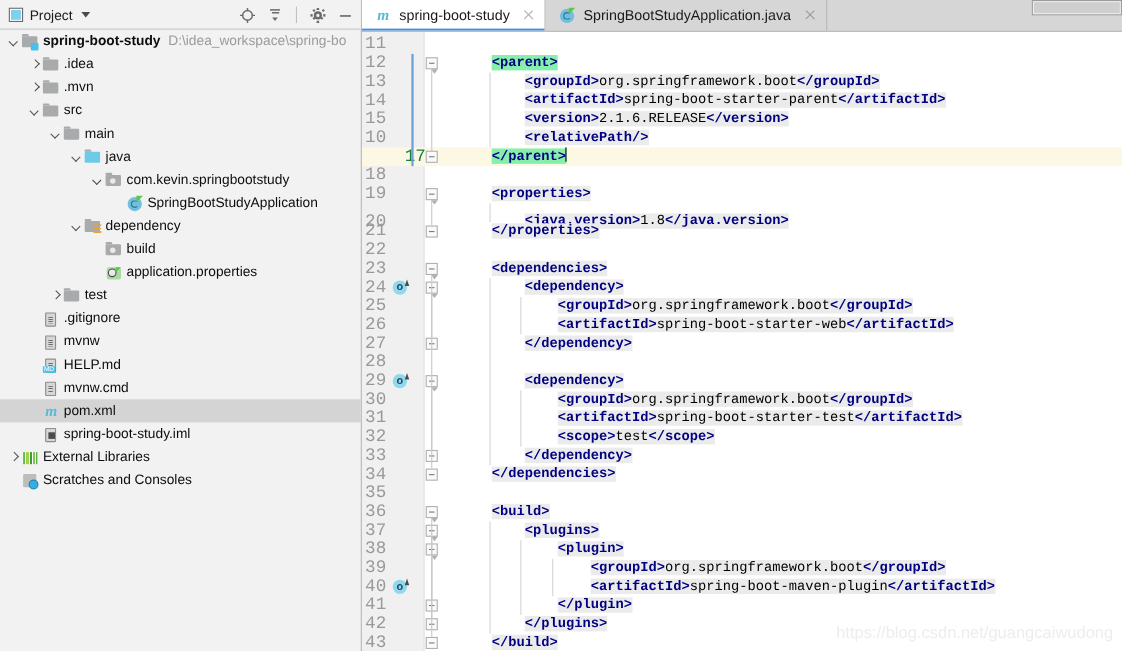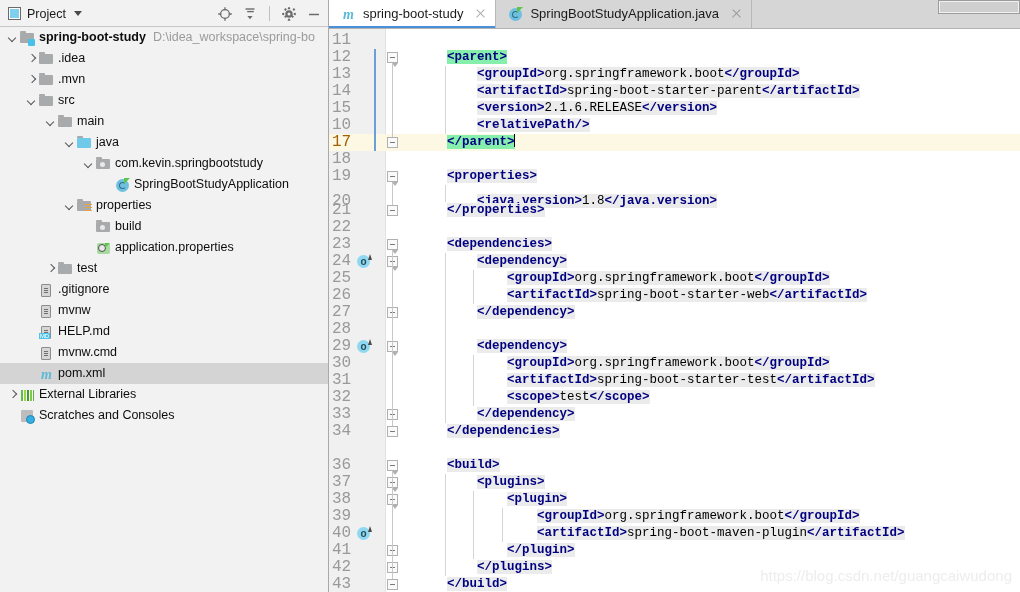--- a/index.html
+++ b/index.html
@@ -178,21 +178,21 @@
   .gutter-sep{position:absolute;left:56px;top:0;width:1px;height:100%;background:#e2e2e2;}
   .lines{position:absolute;left:0;top:0;right:0;bottom:0;}
   .ln{
     position:absolute;left:0;right:0;height:17px;line-height:17px;
   }
   .ln .num{
     position:absolute;left:0;width:25px;text-align:center;color:#999999;
     font-family:"Liberation Mono","DejaVu Sans Mono",monospace;font-size:16px;
   }
   .ln.cur{background:#fdf8e3;}
-  .ln.cur .num{color:#a16207;}
+  .ln.cur .num{color:#15803d;padding-left:36px;}
   .ln .code{position:absolute;left:88px;right:0;white-space:pre;color:#000;}
 
   
   .changebar{position:absolute;left:45px;width:2px;background:#6a9fd8;}
 
   
   .fold{
     position:absolute;left:58px;width:11px;height:11px;
     border:1px solid #b0b0b0;background:#fafafa;box-sizing:border-box;
   }
@@ -341,21 +341,21 @@
             <span class="f-spring"></span>
           </span>
           <span class="tlabel">SpringBootStudyApplication</span>
         </div>
         <div class="trow">
           <span style="display: inline-block; flex: 0 0 auto; width: 63px; height: 1px;"></span>
           <span class="tw d"></span>
           <span class="ticon">
             <span class="f-folder f-res"></span>
           </span>
-          <span class="tlabel">properties</span>
+          <span class="tlabel">dependency</span>
         </div>
         <div class="trow">
           <span style="display: inline-block; flex: 0 0 auto; width: 82px; height: 1px;"></span>
           <span class="tw"></span>
           <span class="ticon">
             <span class="f-pkg"></span>
           </span>
           <span class="tlabel">build</span>
         </div>
         <div class="trow">
@@ -407,20 +407,28 @@
           </span>
           <span class="tlabel">mvnw.cmd</span>
         </div>
         <div class="trow sel">
           <span style="display: inline-block; flex: 0 0 auto; width: 25px; height: 1px;"></span>
           <span class="tw"></span>
           <span class="ticon">
             <span class="f-m">m</span>
           </span>
           <span class="tlabel">pom.xml</span>
+        </div>
+        <div class="trow">
+          <span style="display: inline-block; flex: 0 0 auto; width: 25px; height: 1px;"></span>
+          <span class="tw"></span>
+          <span class="ticon">
+            <span class="f-file f-iml"></span>
+          </span>
+          <span class="tlabel">spring-boot-study.iml</span>
         </div>
         <div class="trow">
           <span style="display: inline-block; flex: 0 0 auto; width: 6px; height: 1px;"></span>
           <span class="tw r"></span>
           <span class="ticon">
             <span class="f-lib"></span>
           </span>
           <span class="tlabel">External Libraries</span>
         </div>
         <div class="trow">
@@ -562,20 +570,24 @@
           <div class="ln" style="top: 377px;">
             <span class="num">33</span>
             <span class="code">&nbsp;&nbsp;&nbsp;&nbsp;&nbsp;&nbsp;&nbsp;&nbsp;<span class="tag">&lt;/dependency&gt;</span></span>
           </div>
           <span class="fold" style="top: 380px;"></span>
           <div class="ln" style="top: 394px;">
             <span class="num">34</span>
             <span class="code">&nbsp;&nbsp;&nbsp;&nbsp;<span class="tag">&lt;/dependencies&gt;</span></span>
           </div>
           <span class="fold" style="top: 397px;"></span>
+          <div class="ln" style="top: 411px;">
+            <span class="num">35</span>
+            <span class="code"></span>
+          </div>
           <div class="ln" style="top: 428px;">
             <span class="num">36</span>
             <span class="code">&nbsp;&nbsp;&nbsp;&nbsp;<span class="tag">&lt;build&gt;</span></span>
           </div>
           <span class="fold open" style="top: 431px;"></span>
           <div class="ln" style="top: 445px;">
             <span class="num">37</span>
             <span class="code">&nbsp;&nbsp;&nbsp;&nbsp;&nbsp;&nbsp;&nbsp;&nbsp;<span class="tag">&lt;plugins&gt;</span></span>
           </div>
           <span class="fold open" style="top: 448px;"></span>

